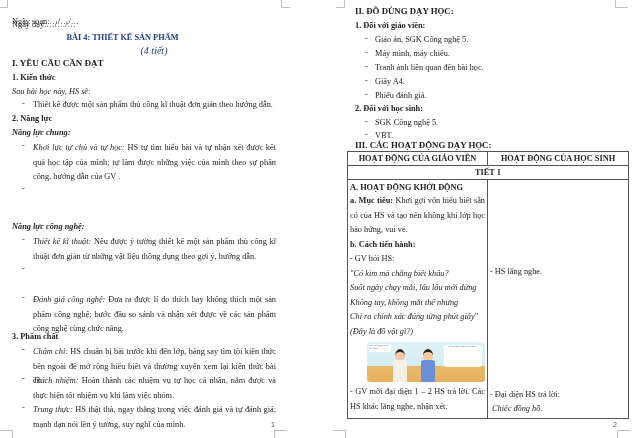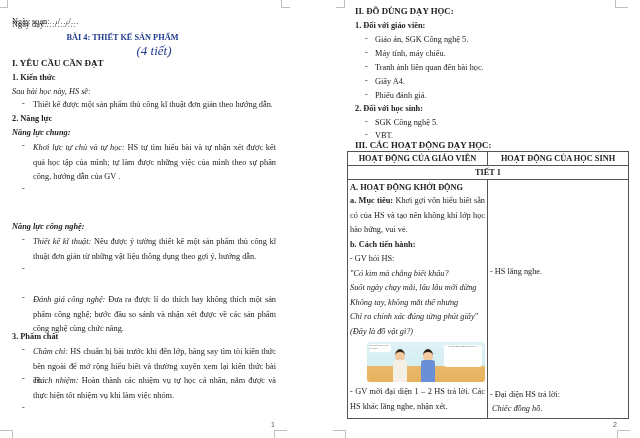--- a/index.html
+++ b/index.html
@@ -36,21 +36,21 @@
 
 <div class="page" id="page1">
   <div class="corner" style="left:-1px;top:-1px;width:8px;height:8px;border-right-width:1px;border-bottom-width:1px;"></div>
   <div class="corner" style="left:281px;top:-1px;width:8px;height:8px;border-left-width:1px;border-bottom-width:1px;"></div>
   <div class="corner" style="left:0;top:430px;width:12px;height:10px;border-top-width:1px;border-right-width:1px;"></div>
   <div class="corner" style="left:274px;top:430px;width:12px;height:10px;border-top-width:1px;border-left-width:1px;"></div>
 
   <div class="abs" style="left:12px;top:4px;margin-top:12px;">Ngày soạn:…/…/…</div>
   <div class="abs" style="left:12px;top:19px;">Ngày dạy:…/…/…</div>
   <div class="abs title" style="left:0;width:245px;text-align:center;top:32px;">BÀI 4: THIẾT KẾ SẢN PHẨM</div>
-  <div class="abs title i" style="left:0;width:308px;text-align:center;top:45px;font-weight:normal;font-size:13px;">(4 tiết)</div>
+  <div class="abs title i" style="left:0;width:308px;text-align:center;top:45px;font-weight:normal;font-size:10px;">(4 tiết)</div>
 
   <div class="abs b" style="left:12px;top:58px;font-size:9px;">I. YÊU CẦU CẦN ĐẠT</div>
   <div class="abs b" style="left:12px;top:72px;">1. Kiến thức</div>
   <div class="abs i" style="left:12px;top:86px;">Sau bài học này, HS sẽ:</div>
   <span class="dash" style="left:22px;top:99px;">-</span>
   <div class="abs" style="left:33px;top:99px;">Thiết kế được một sản phẩm thủ công kĩ thuật đơn giản theo hướng dẫn.</div>
 
   <div class="abs b" style="left:12px;top:113px;">2. Năng lực</div>
   <div class="abs b i" style="left:12px;top:127px;">Năng lực chung:</div>
 
@@ -71,37 +71,38 @@
 
   <div class="abs b" style="left:12px;top:331px;">3. Phẩm chất</div>
 
   <span class="dash" style="left:22px;top:345px;">-</span>
   <div class="abs just" style="left:33px;top:345px;width:243px;line-height:14.5px;"><i>Chăm chỉ:</i><span> HS chuẩn bị bài trước khi đến lớp, hăng say tìm tòi kiến thức bên ngoài để mở rộng hiểu biết và thường xuyên xem lại kiến thức bài cũ.</span></div>
 
   <span class="dash" style="left:22px;top:374px;">-</span>
   <div class="abs just" style="left:33px;top:374px;width:243px;line-height:14.5px;"><i>Trách nhiệm:</i><span> Hoàn thành các nhiệm vụ tự học cá nhân, nắm được và thực hiện tốt nhiệm vụ khi làm việc nhóm.</span></div>
 
   <span class="dash" style="left:22px;top:403px;">-</span>
+  <div class="abs just" style="left:33px;top:403px;width:243px;line-height:14.5px;"><i>Trung thực:</i><span> HS thật thà, ngay thẳng trong việc đánh giá và tự đánh giá; mạnh dạn nói lên ý tưởng, suy nghĩ của mình.</span></div>
 
   <div class="pnum" style="left:271px;top:421px;">1</div>
 </div>
 
 <div class="page" id="page2">
   <div class="corner" style="left:29px;top:-1px;width:8px;height:8px;border-right-width:1px;border-bottom-width:1px;"></div>
   <div class="corner" style="left:308px;top:-1px;width:12px;height:8px;border-left-width:1px;border-bottom-width:1px;"></div>
   <div class="corner" style="left:26px;top:430px;width:12px;height:10px;border-top-width:1px;border-right-width:1px;"></div>
   <div class="corner" style="left:310px;top:430px;width:12px;height:10px;border-top-width:1px;border-left-width:1px;"></div>
 
   <div class="abs b" style="left:48px;top:6px;font-size:8.8px;">II. ĐỒ DÙNG DẠY HỌC:</div>
   <div class="abs b" style="left:48px;top:20px;">1. Đối với giáo viên:</div>
 
   <span class="dash" style="left:58px;top:34px;">-</span>
   <div class="abs" style="left:68px;top:34px;">Giáo án, SGK Công nghệ 5.</div>
   <span class="dash" style="left:58px;top:48px;">-</span>
-  <div class="abs" style="left:68px;top:48px;">Máy tính, máy chiếu.</div>
+  <div class="abs" style="left:68px;top:48px;">Máy mình, máy chiếu.</div>
   <span class="dash" style="left:58px;top:62px;">-</span>
   <div class="abs" style="left:68px;top:62px;">Tranh ảnh liên quan đến bài học.</div>
   <span class="dash" style="left:58px;top:76px;">-</span>
   <div class="abs" style="left:68px;top:76px;">Giấy A4.</div>
   <span class="dash" style="left:58px;top:90px;">-</span>
   <div class="abs" style="left:68px;top:90px;">Phiếu đánh giá.</div>
 
   <div class="abs b" style="left:48px;top:103px;">2. Đối với học sinh:</div>
   <span class="dash" style="left:58px;top:117px;">-</span>
   <div class="abs" style="left:68px;top:117px;">SGK Công nghệ 5.</div>

